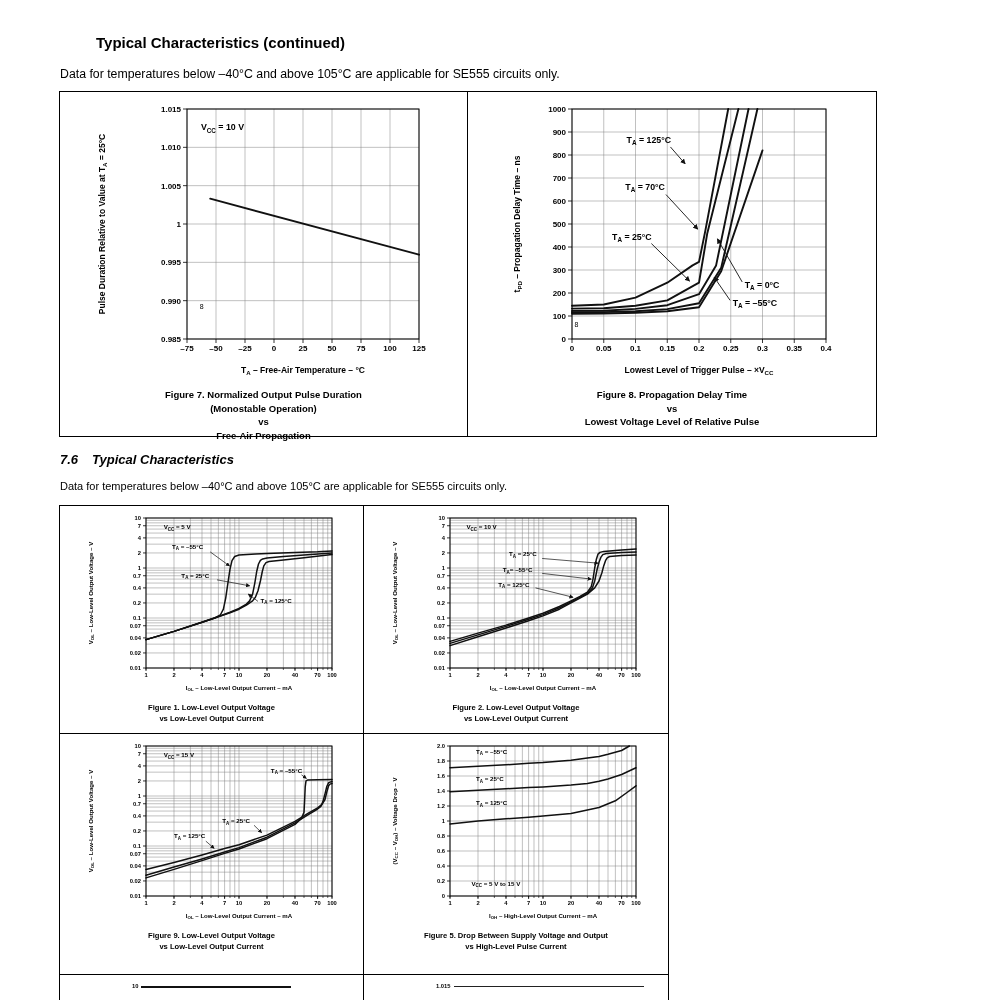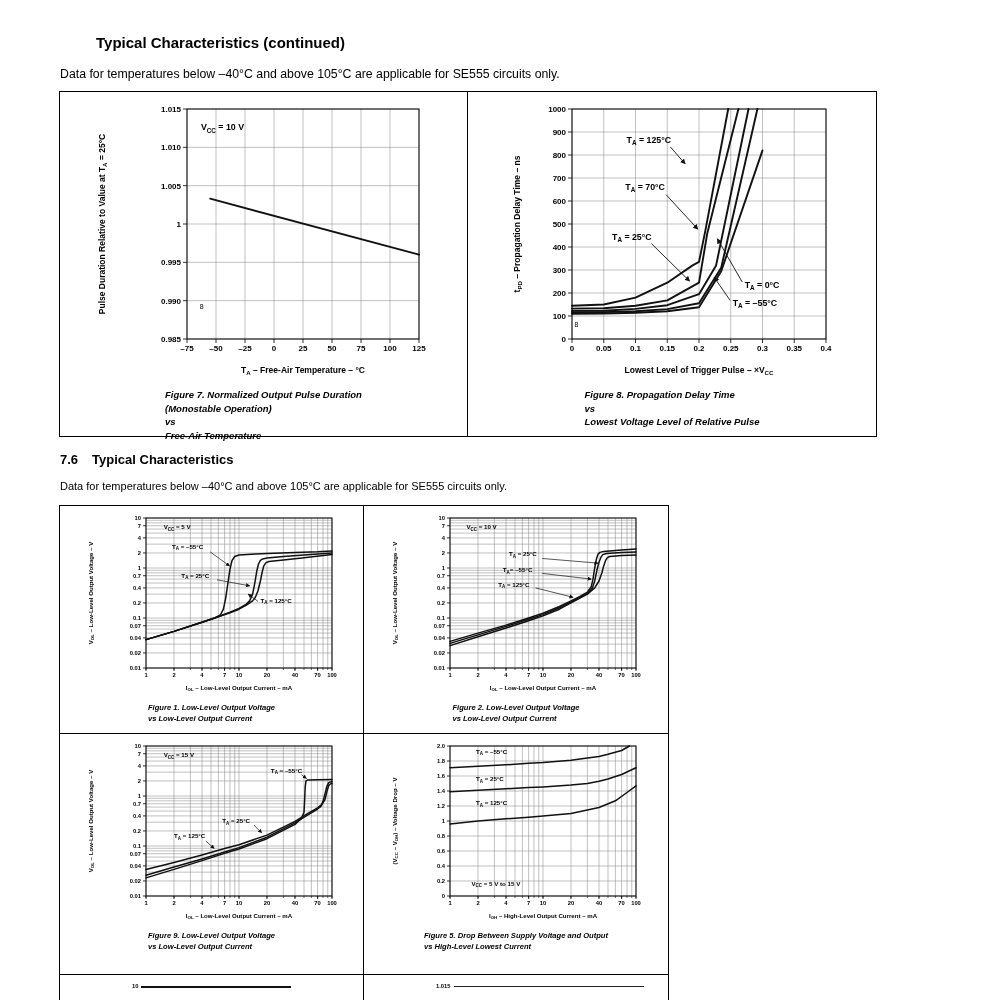--- a/index.html
+++ b/index.html
@@ -4,29 +4,29 @@
 <style>
   html,body{margin:0;padding:0;}
   body{width:1000px;height:1000px;overflow:hidden;background:#ffffff;color:#000;
        font-family:"Liberation Sans",sans-serif;position:relative;}
   .abs{position:absolute;}
   .h1{left:60px;top:34px;font-size:15px;font-weight:bold;margin-left:36px;}
   .note1{left:60px;top:67px;font-size:12.3px;}
   .top-box{left:59px;top:91px;width:818px;height:346px;border:1px solid #000;display:flex;box-sizing:border-box;}
   .top-cell{width:50%;box-sizing:border-box;display:flex;flex-direction:column;align-items:center;padding-top:5px;}
   .top-cell.b-r{border-right:1px solid #000;}
-  .sec-head{left:60px;top:452px;font-size:13px;font-weight:bold;}
+  .sec-head{left:60px;top:452px;font-size:13px;font-weight:bold;font-style:italic;}
   .sec-head .num{margin-right:14px;}
   .note2{left:60px;top:480px;font-size:11px;}
   .low-box{left:59px;top:505px;width:610px;height:540px;border:1px solid #000;box-sizing:border-box;
            display:grid;grid-template-columns:1fr 1fr;grid-template-rows:228px 241px auto;}
   .low-cell{box-sizing:border-box;display:flex;flex-direction:column;align-items:center;padding-top:4px;}
   .low-cell.b-r{border-right:1px solid #000;}
   .low-cell.b-b{border-bottom:1px solid #000;}
-  .caption{font-weight:bold;font-style:italic;}
+  .caption{font-weight:bold;text-align:center;}
   .cap-top{font-size:9.5px;line-height:13.5px;margin-top:3px;}
   .cap-low{font-size:7.6px;line-height:10.5px;margin-top:1px;}
   .partial{flex-direction:row;align-items:flex-start;justify-content:flex-start;padding-top:10px;}
   .ptick{font-size:5.8px;font-weight:bold;margin-left:72px;margin-right:3px;position:relative;top:-2px;}
   .pline{height:2px;background:#111;width:150px;margin-top:1px;}
   .pline.thin{height:1.2px;width:190px;background:#222;
       box-shadow:0 2px 0 -1px #555;}
   svg text{fill:#000;}
 </style>
 </head>
@@ -95,21 +95,21 @@
           <text x="94" y="14.879999999999999" font-size="8" font-weight="bold" text-anchor="end" font-family="&quot;Liberation Sans&quot;,sans-serif"><tspan>1.015</tspan></text>
           <text x="216" y="276" font-size="8.5" font-weight="bold" text-anchor="middle" font-family="&quot;Liberation Sans&quot;,sans-serif"><tspan>T</tspan><tspan dy="2.04" font-size="6.12">A</tspan><tspan dy="-2.04"> – Free-Air Temperature – °C</tspan></text>
           <text x="18" y="127" font-size="8.5" font-weight="bold" text-anchor="middle" font-family="&quot;Liberation Sans&quot;,sans-serif" transform="rotate(-90 18 127)"><tspan>Pulse Duration Relative to Value at T</tspan><tspan dy="2.04" font-size="6.12">A</tspan><tspan dy="-2.04"> = 25°C</tspan></text>
           <text x="113.92" y="33.46666666666607" font-size="8.8" font-weight="bold" text-anchor="start" font-family="&quot;Liberation Sans&quot;,sans-serif"><tspan>V</tspan><tspan dy="2.11" font-size="6.34">CC</tspan><tspan dy="-2.11"> = 10 V</tspan></text>
           <text x="112.76" y="212.0999999999998" font-size="7" font-weight="normal" text-anchor="start" font-family="&quot;Liberation Sans&quot;,sans-serif"><tspan>8</tspan></text>
         </svg></div>
     <div class="caption cap-top">
         <div>Figure 7. Normalized Output Pulse Duration</div>
         <div>(Monostable Operation)</div>
         <div>vs</div>
-        <div>Free-Air Temperature</div>
+        <div>Free-Air Propagation</div>
       </div>
   </div>
   <div class="top-cell">
     <div><svg width="348" height="284" viewBox="0 0 348 284">
           <defs>
             <marker id="ah-fig8" viewBox="0 0 10 10" refX="8.5" refY="5" markerWidth="6" markerHeight="6" orient="auto">
               <path d="M0 0 L10 5 L0 10 z" fill="#111111"></path>
             </marker>
           </defs>
           <line x1="74" y1="12" x2="74" y2="242" stroke="#808080" stroke-width="0.5"></line>
@@ -716,21 +716,21 @@
           <text x="61" y="10.088000000000001" font-size="5.8" font-weight="bold" text-anchor="end" font-family="&quot;Liberation Sans&quot;,sans-serif"><tspan>2.0</tspan></text>
           <text x="159" y="179.6" font-size="6.1" font-weight="bold" text-anchor="middle" font-family="&quot;Liberation Sans&quot;,sans-serif"><tspan>I</tspan><tspan dy="1.46" font-size="4.39">OH</tspan><tspan dy="-1.46"> – High-Level Output Current – mA</tspan></text>
           <text x="13" y="83" font-size="6.1" font-weight="bold" text-anchor="middle" font-family="&quot;Liberation Sans&quot;,sans-serif" transform="rotate(-90 13 83)"><tspan>(V</tspan><tspan dy="1.46" font-size="4.39">CC</tspan><tspan dy="-1.46"> – V</tspan><tspan dy="1.46" font-size="4.39">OH</tspan><tspan dy="-1.46">) – Voltage Drop – V</tspan></text>
           <text x="91.9240848886131" y="15.5" font-size="6.2" font-weight="bold" text-anchor="start" font-family="&quot;Liberation Sans&quot;,sans-serif"><tspan>T</tspan><tspan dy="1.49" font-size="4.46">A</tspan><tspan dy="-1.49"> = –55°C</tspan></text>
           <text x="91.9240848886131" y="43.25" font-size="6.2" font-weight="bold" text-anchor="start" font-family="&quot;Liberation Sans&quot;,sans-serif"><tspan>T</tspan><tspan dy="1.49" font-size="4.46">A</tspan><tspan dy="-1.49"> = 25°C</tspan></text>
           <text x="91.9240848886131" y="67.25" font-size="6.2" font-weight="bold" text-anchor="start" font-family="&quot;Liberation Sans&quot;,sans-serif"><tspan>T</tspan><tspan dy="1.49" font-size="4.46">A</tspan><tspan dy="-1.49"> = 125°C</tspan></text>
           <text x="87.43174968817948" y="147.5" font-size="6.2" font-weight="bold" text-anchor="start" font-family="&quot;Liberation Sans&quot;,sans-serif"><tspan>V</tspan><tspan dy="1.49" font-size="4.46">CC</tspan><tspan dy="-1.49"> = 5 V to 15 V</tspan></text>
         </svg></div>
     <div class="caption cap-low">
         <div>Figure 5. Drop Between Supply Voltage and Output</div>
-        <div>vs High-Level Lowest Current</div>
+        <div>vs High-Level Pulse Current</div>
       </div>
   </div>
   <div class="low-cell b-r partial">
     <span class="ptick">10</span>
     <div class="pline"></div>
   </div>
   <div class="low-cell partial">
     <span class="ptick">1.015</span>
     <div class="pline thin"></div>
   </div>

